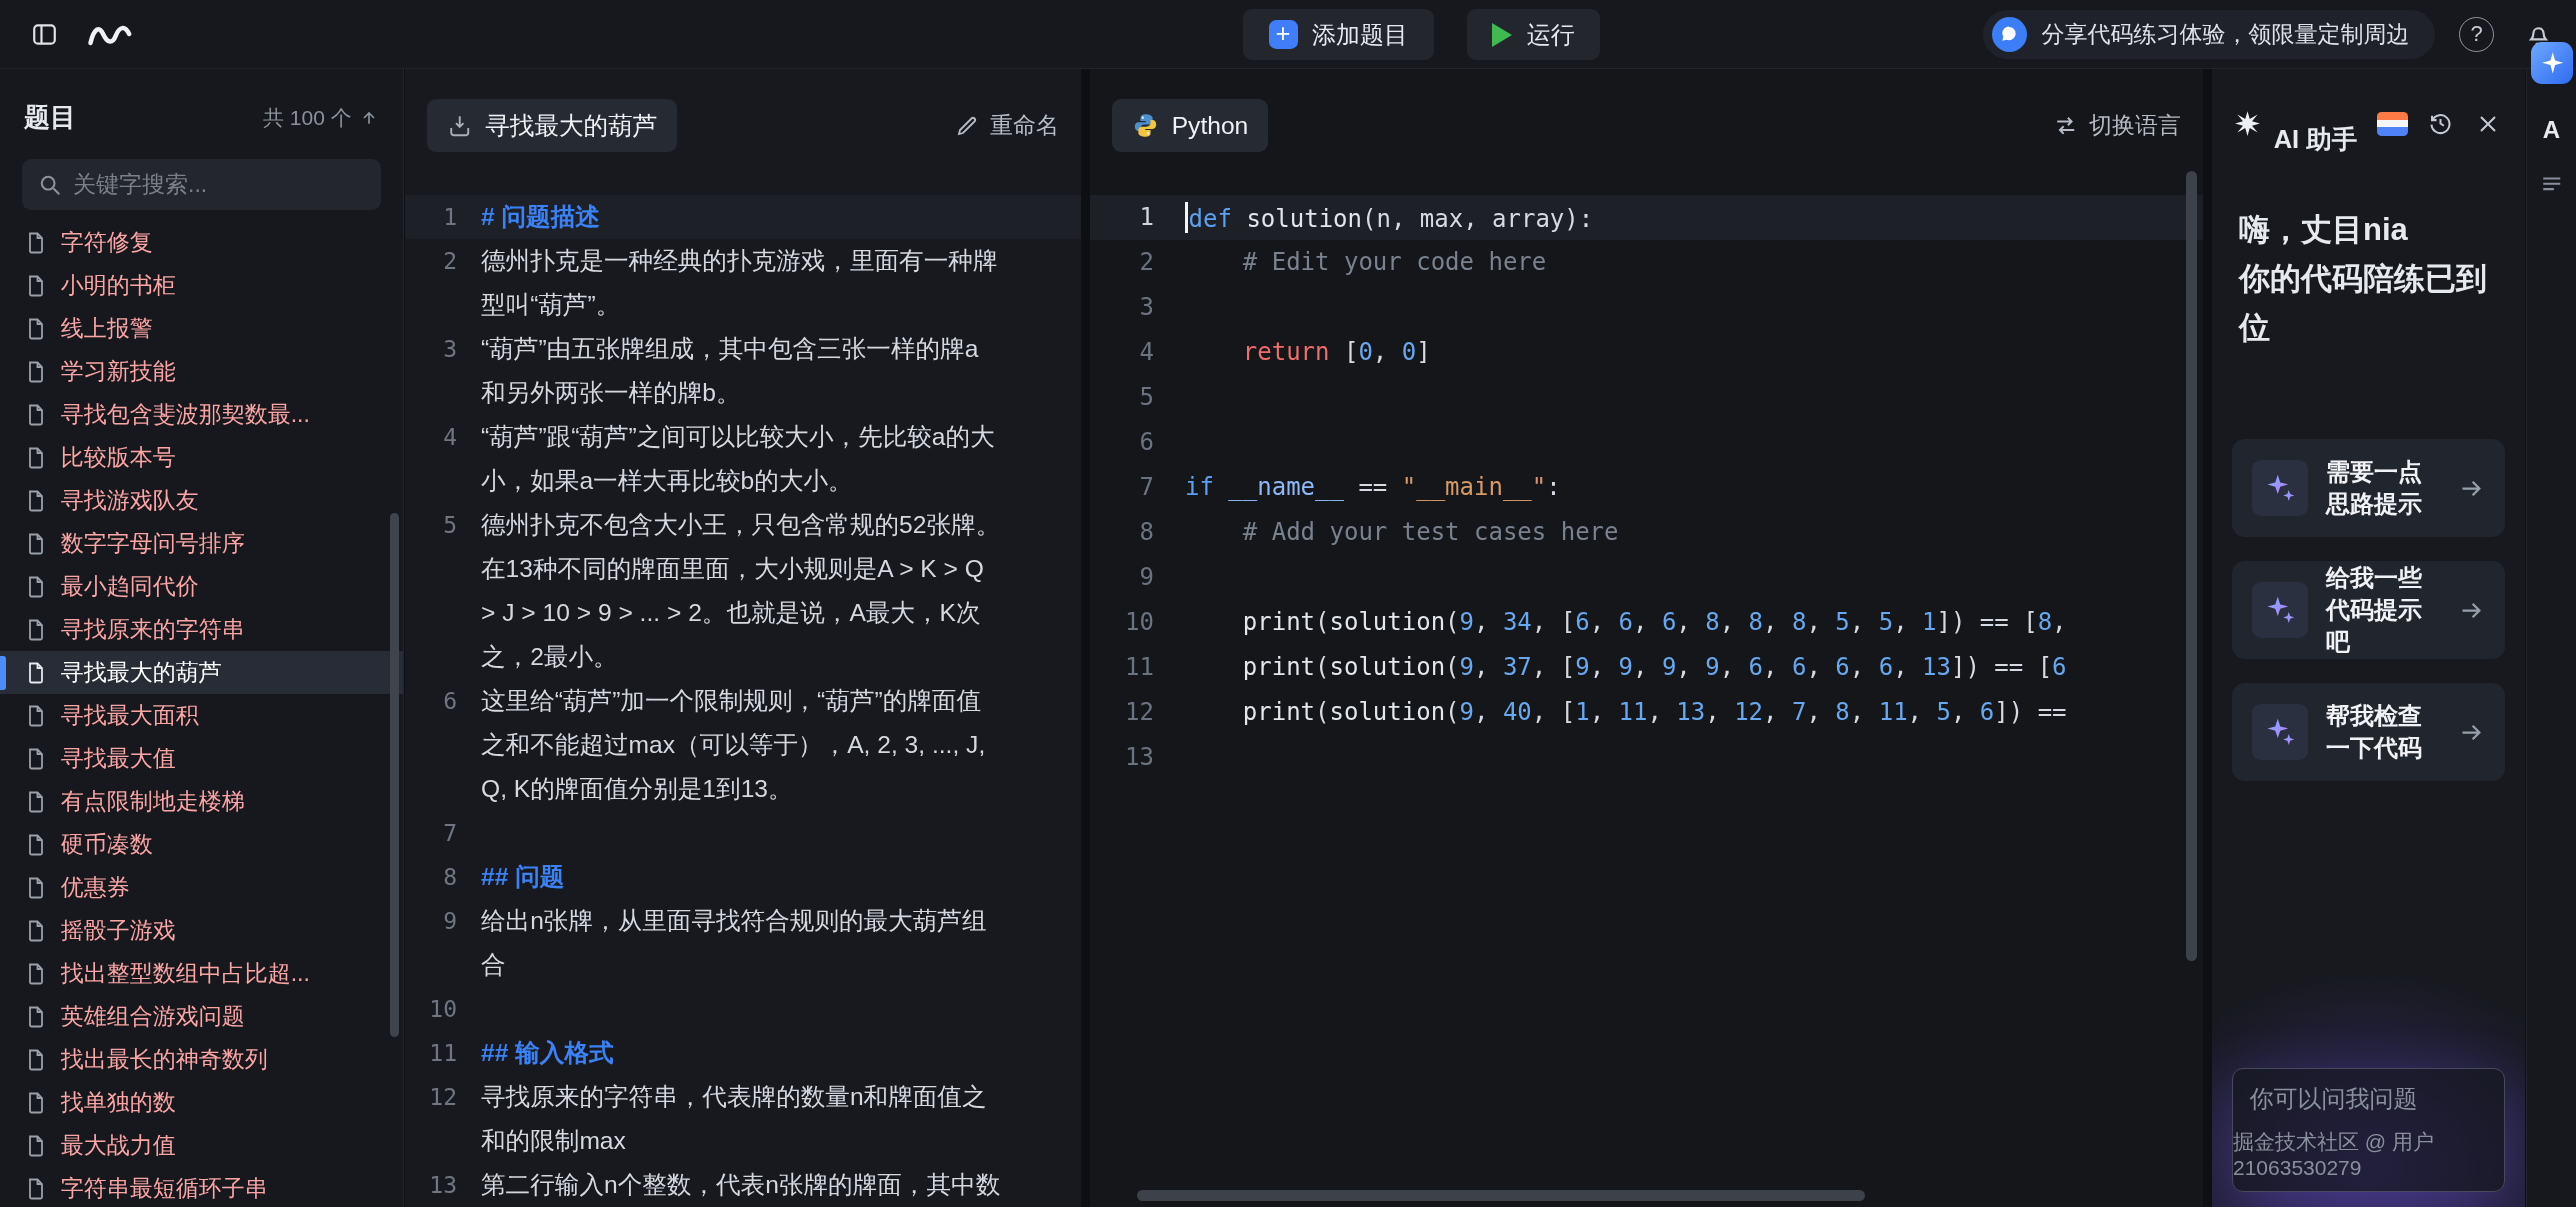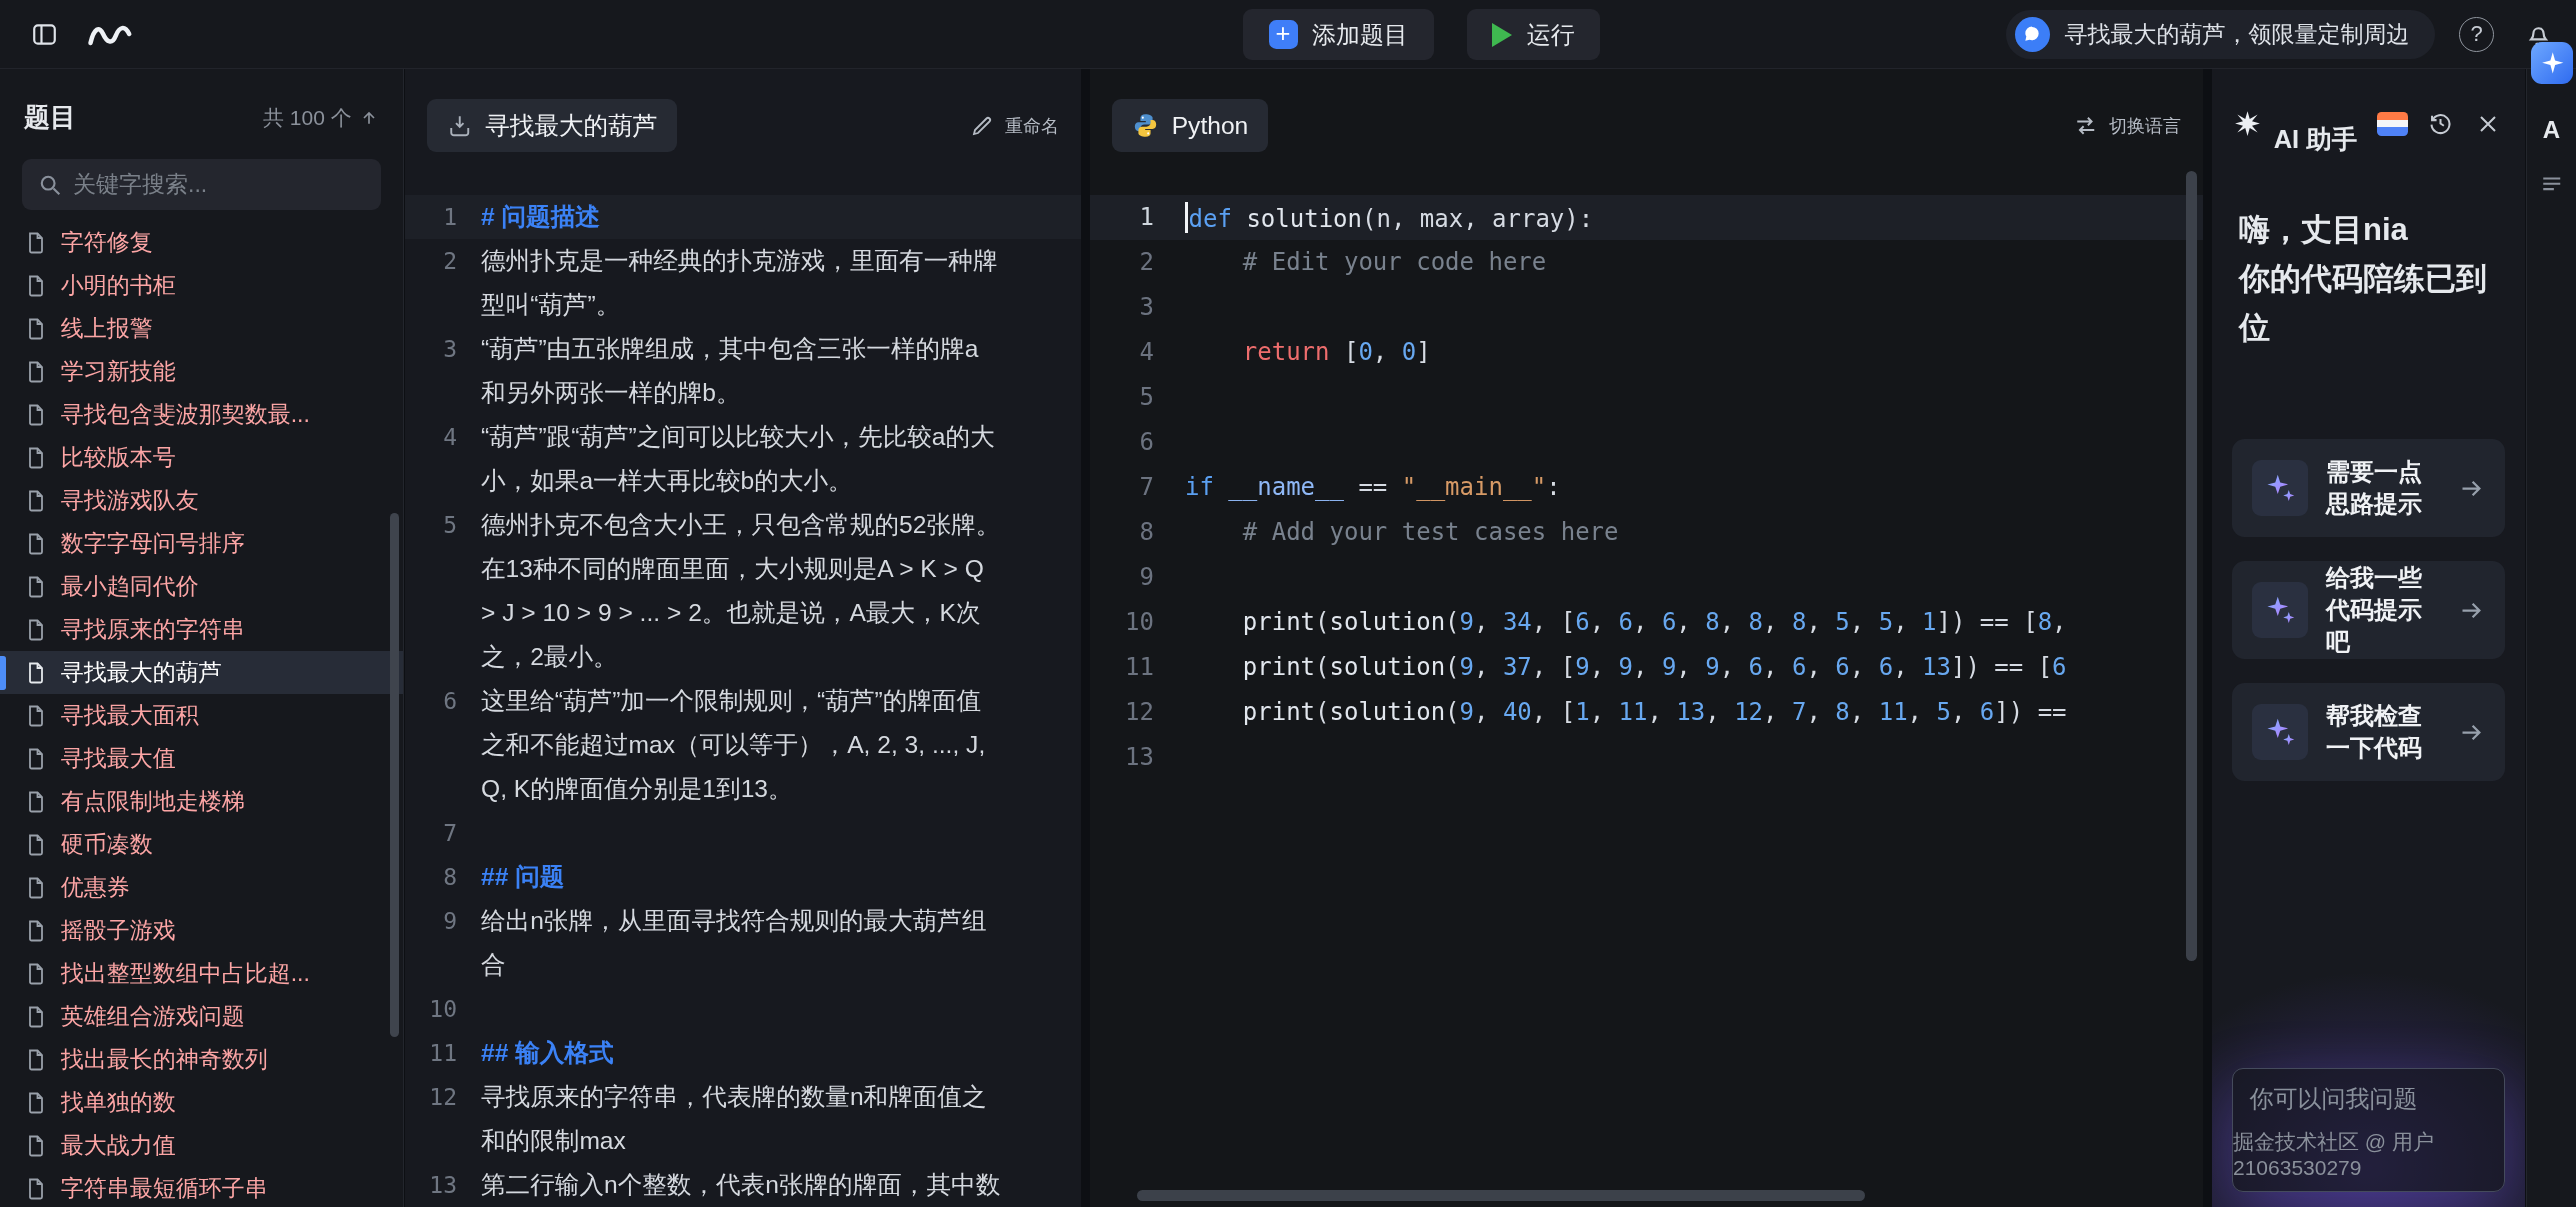--- a/index.html
+++ b/index.html
@@ -55,21 +55,21 @@
   .sb-item.selected::before { content:""; position:absolute; left:0; top:4.5px; bottom:4.5px;
              width:5.5px; background:#4d8df7; border-radius:0 2.7px 2.7px 0; }
   .sb-scrollbar { position:absolute; right:4.5px; top:444px; width:9px; height:524px;
                   background:#3f444d; border-radius:4.5px; }
 
   
   .panel-head { height:113px; display:flex; align-items:center; padding:0 22px; }
   .chip { display:flex; align-items:center; gap:12.7px; height:53px; padding:0 20px;
           background:#262a33; border-radius:9px; font-size:24.6px; color:#f0f2f5; }
   .head-right { margin-left:auto; display:flex; align-items:center; gap:11px;
-                font-size:18px; color:#b6bcc5; cursor:pointer; }
+                font-size:23px; color:#b6bcc5; cursor:pointer; }
 
   
   .desc { position:absolute; top:69px; left:405px; width:676px; bottom:0;
           background:#17191f; overflow:hidden; }
   .desc-body { padding-top:12.7px; }
   .d-row { display:flex; min-height:44px; }
   .d-row.current { background:#1d2027; }
   .d-num { width:76px; flex:none; text-align:right; padding-right:24px; color:#6f7682;
            font-size:23px; line-height:44px; font-family:"DejaVu Sans Mono",monospace; }
   .d-text { width:520px; flex:none; font-size:24.6px; line-height:44px; color:#d5d9df;
@@ -160,21 +160,21 @@
       <span>运行</span>
     </button>
   </div>
   <div class="tb-right">
     <div class="banner">
       <span class="banner-ic">
         <svg width="20" height="20" viewBox="0 0 24 24" fill="#fff">
             <path d="M12 3a8 8 0 0 0-8 8c0 1.5.4 2.9 1.2 4.1L4 20l5-1a8.7 8.7 0 0 0 3 .5 8 8 0 0 0 0-16z"></path>
           </svg>
       </span>
-      <span>寻找最大的葫芦，领限量定制周边</span>
+      <span>分享代码练习体验，领限量定制周边</span>
     </div>
     <button class="icon-btn help">?</button>
     <button class="icon-btn">
       <svg width="29" height="29" viewBox="0 0 24 24" fill="none" stroke="#c6cbd3" stroke-width="1.8">
           <path d="M18 16H6c1.2-1.3 1.8-2.3 1.8-5a4.2 4.2 0 1 1 8.4 0c0 2.7.6 3.7 1.8 5z"></path>
           <path d="M10.2 19a1.9 1.9 0 0 0 3.6 0"></path>
         </svg>
     </button>
   </div>
 </div>

